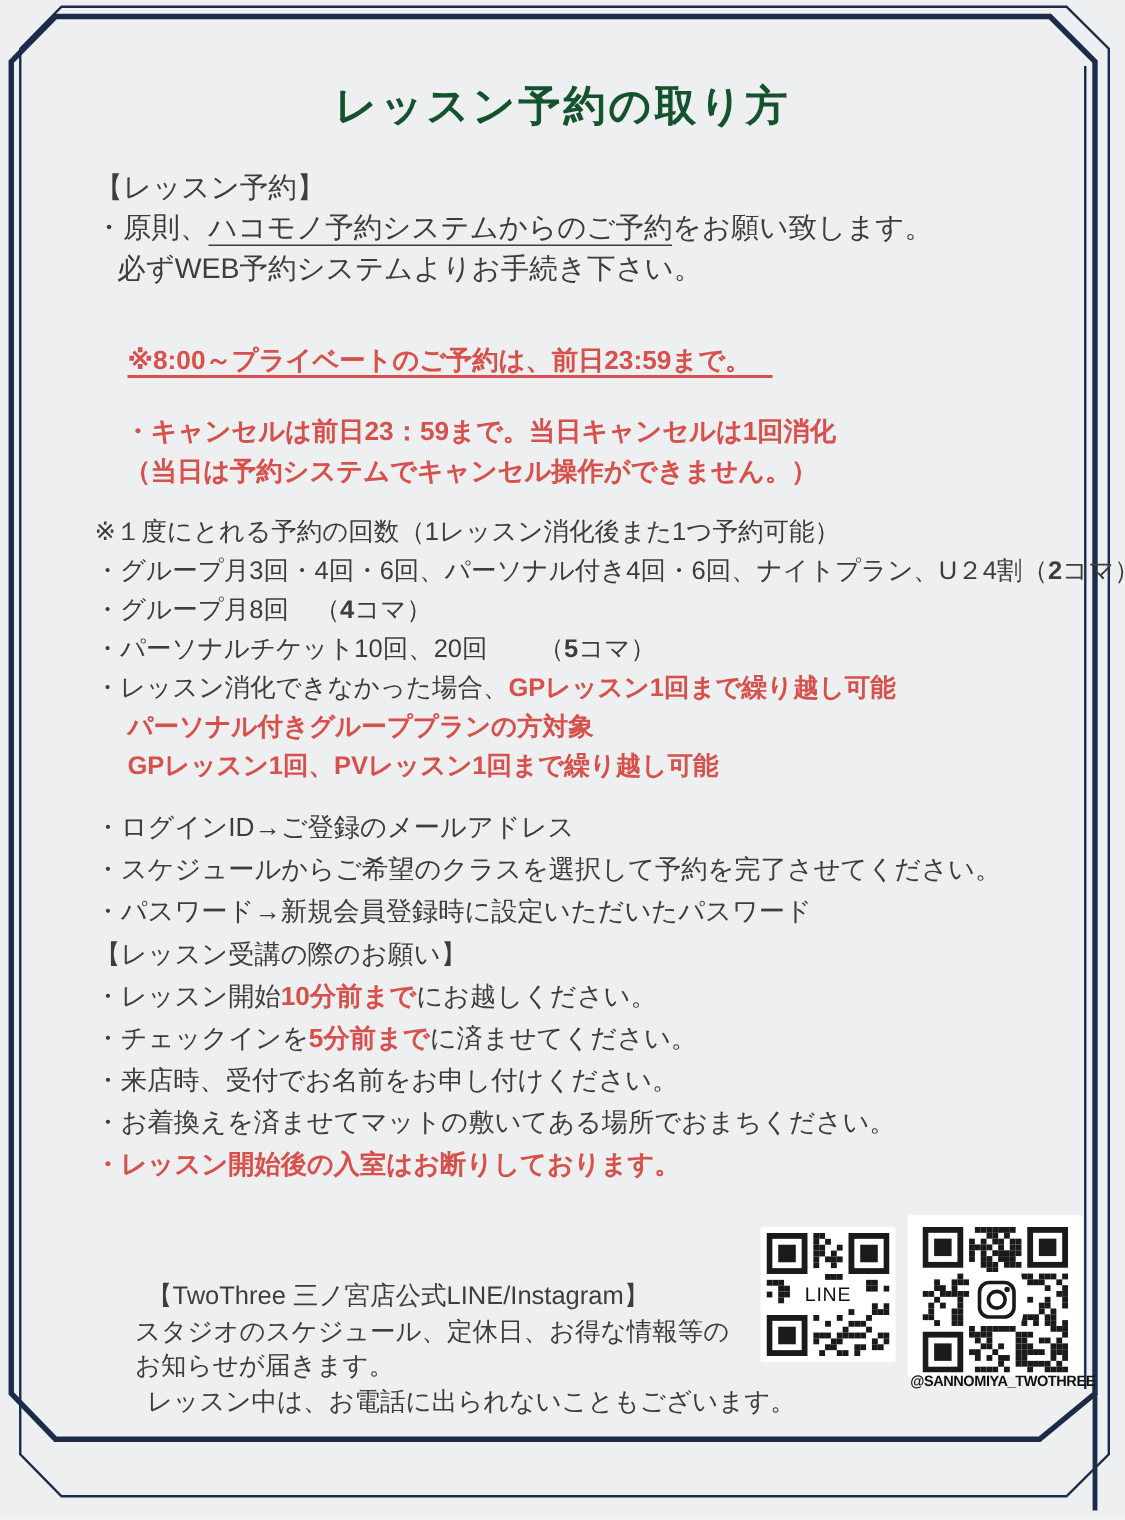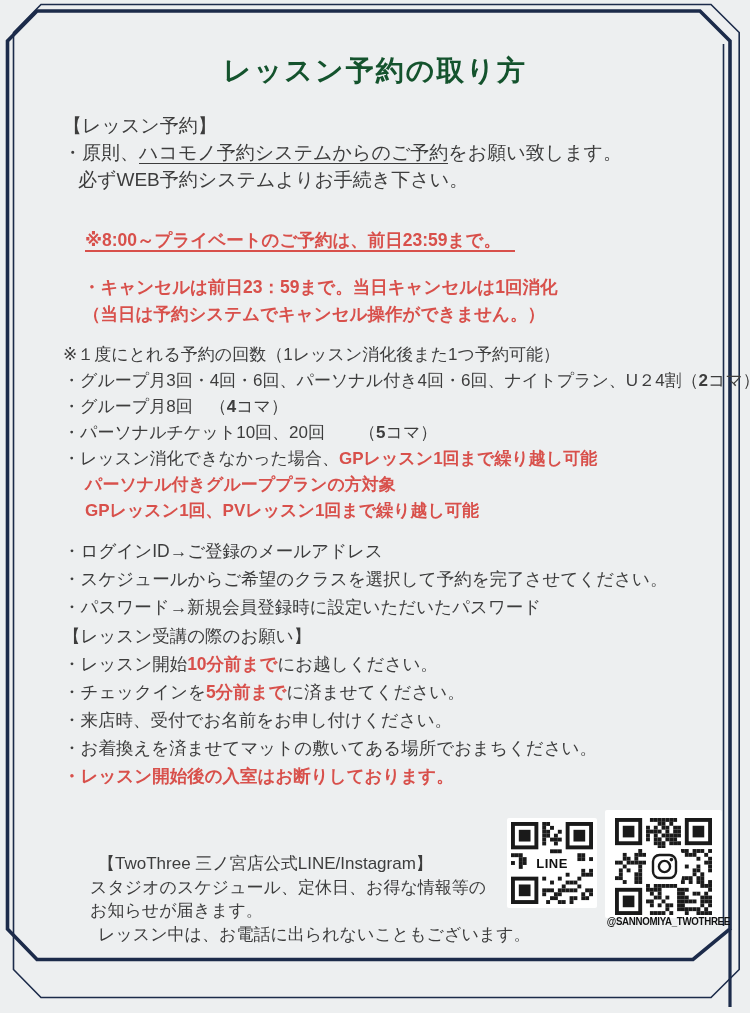--- a/index.html
+++ b/index.html
@@ -23,21 +23,21 @@
   .line{white-space:nowrap;}
   .red{color:var(--red);font-weight:700;}
   .b{font-weight:700;}
   .u{border-bottom:2px solid currentColor;}
   .u-thin{border-bottom:1.5px solid currentColor;}
   .qr-card{position:absolute;background:#ffffff;border-radius:2px;}
   #line-qr-card{left:507px;top:818px;width:90px;height:90px;}
   #line-qr-code{position:absolute;left:4px;top:4px;}
   #line-qr-label{
     position:absolute;left:50%;top:50%;transform:translate(-50%,-50%);
-    background:#fff;padding:0 3px;font-weight:700;font-size:13px;color:#111;
+    background:#fff;padding:0 3px;font-weight:400;font-size:13px;color:#111;
     letter-spacing:.5px;line-height:15px;
   }
   #instagram-qr-card{left:605px;top:810px;width:117px;height:108px;}
   #instagram-qr-code{position:absolute;left:10px;top:8px;}
   #instagram-glyph-box{
     position:absolute;left:41px;top:38px;width:36px;height:36px;background:#fff;
     border-radius:7px;display:flex;align-items:center;justify-content:center;
   }
   #instagram-handle{
     position:absolute;left:0;top:106px;width:117px;text-align:center;

